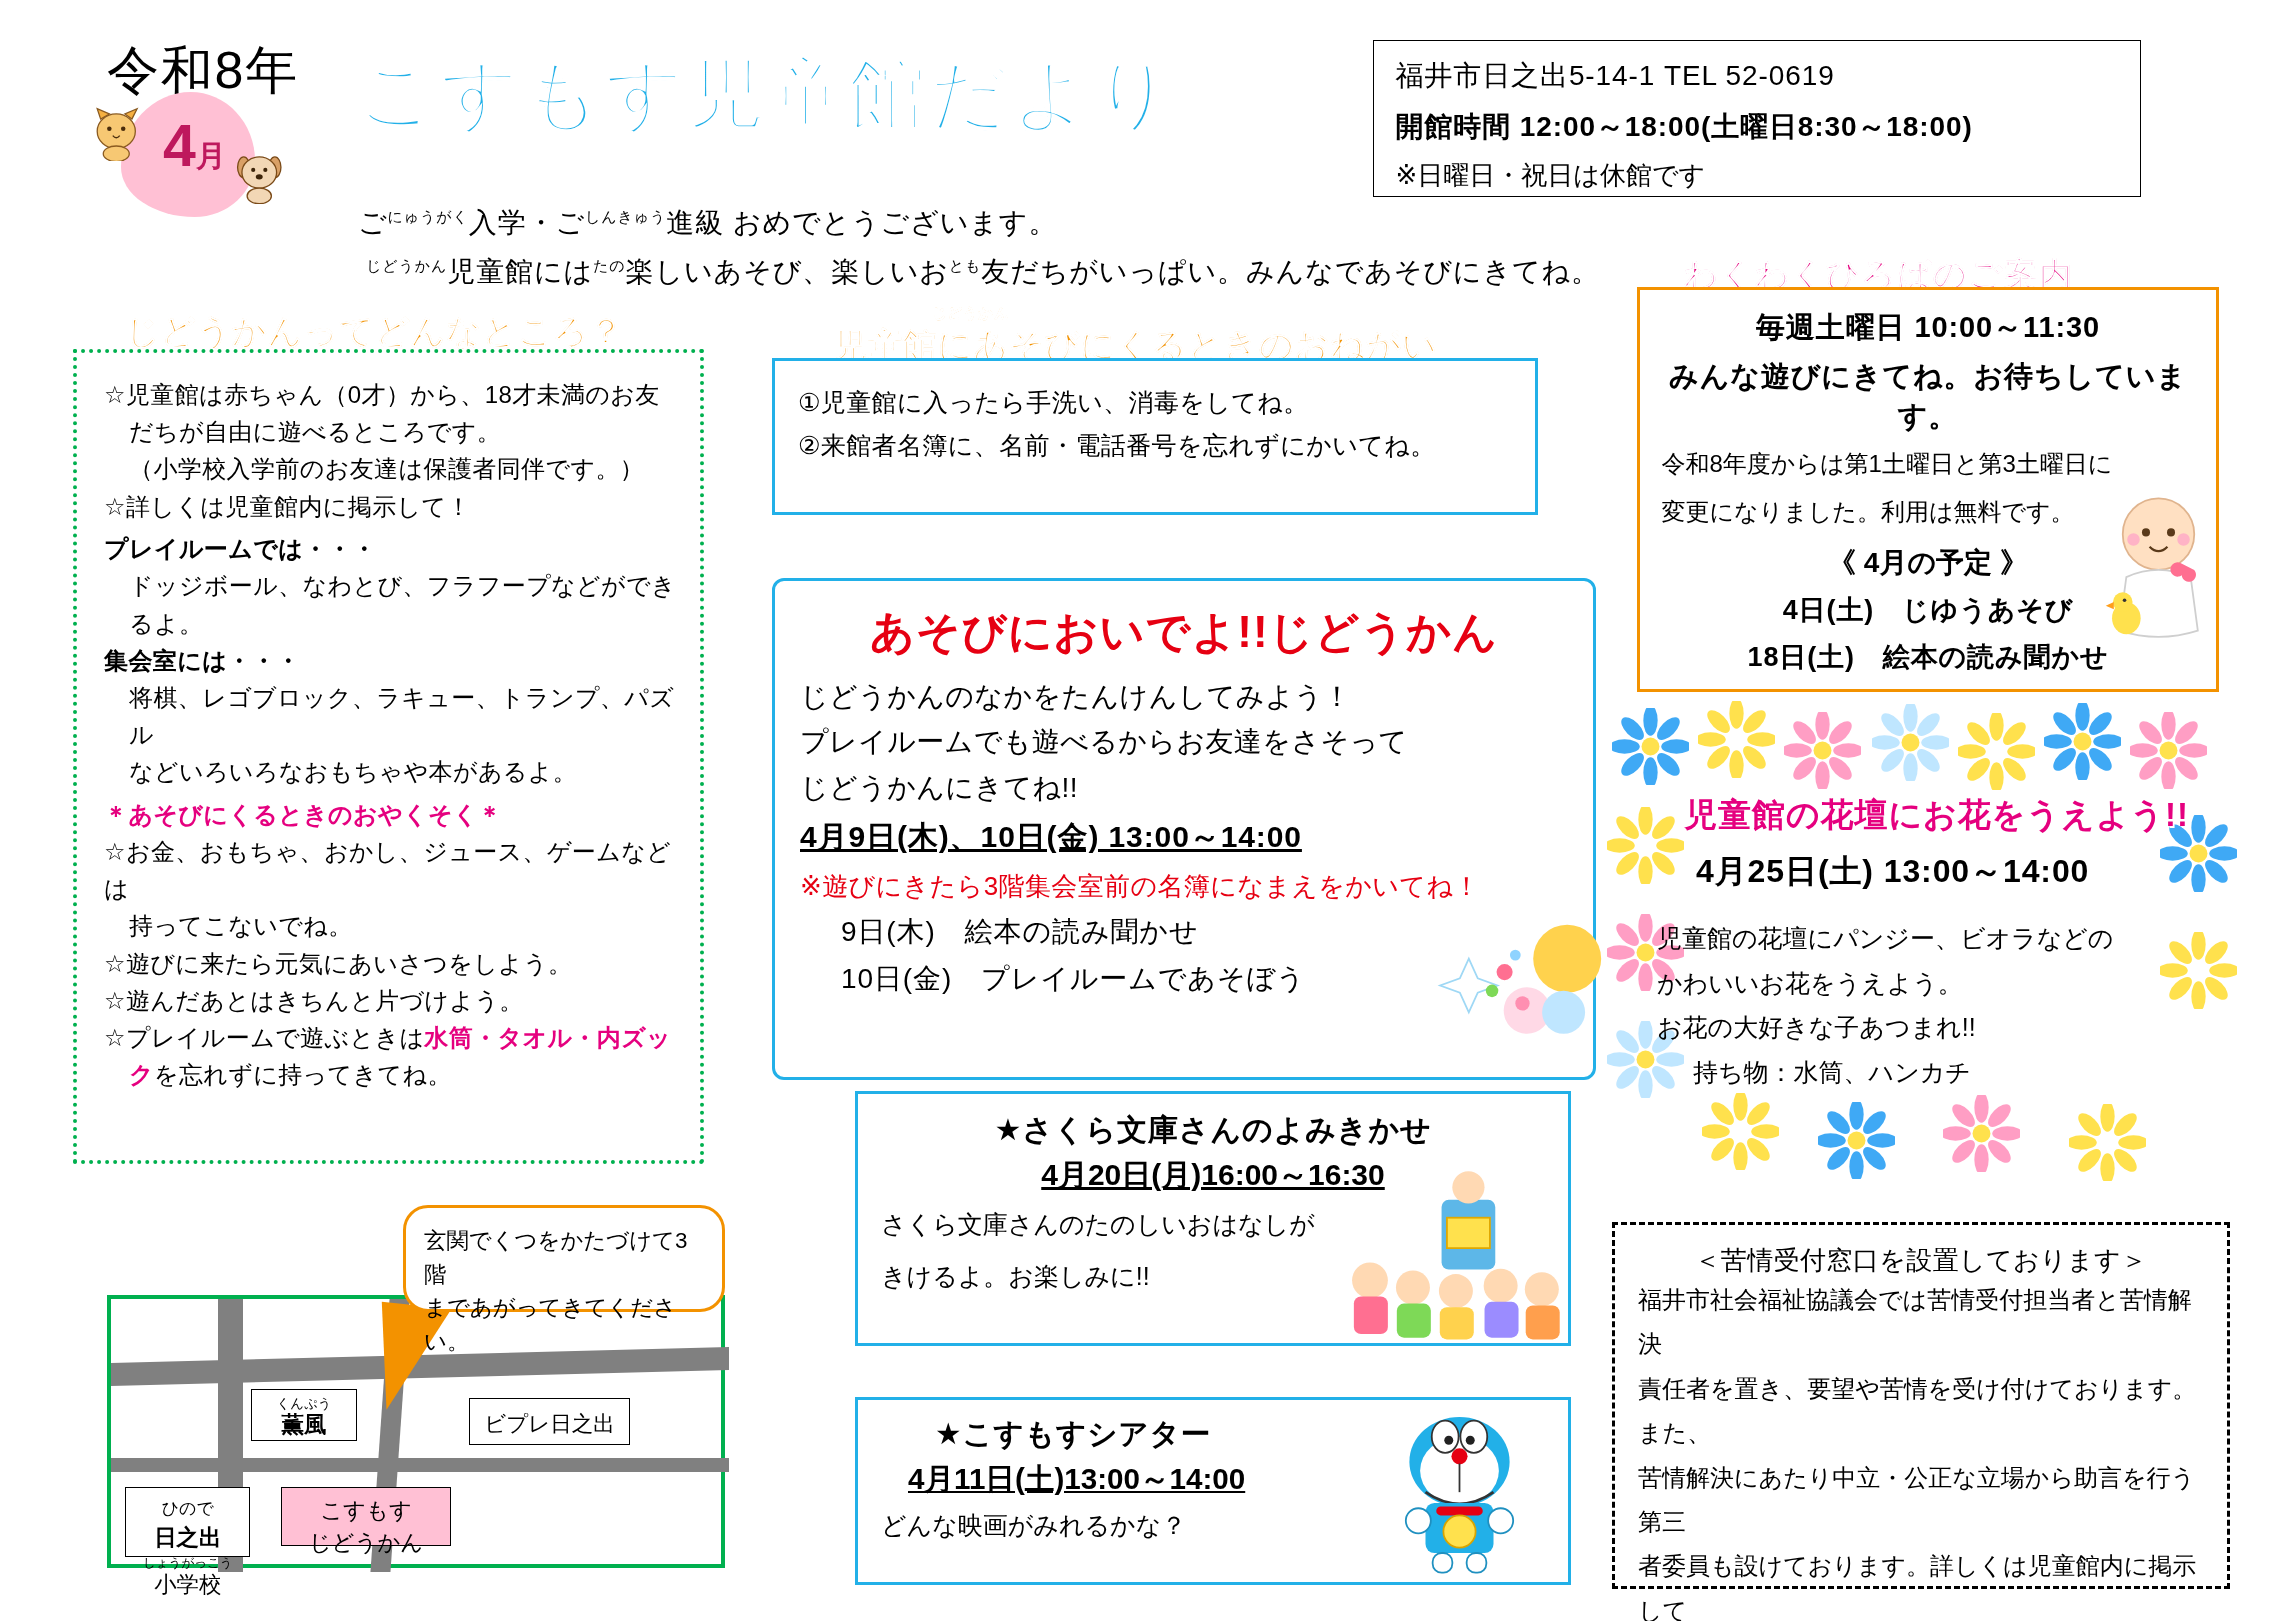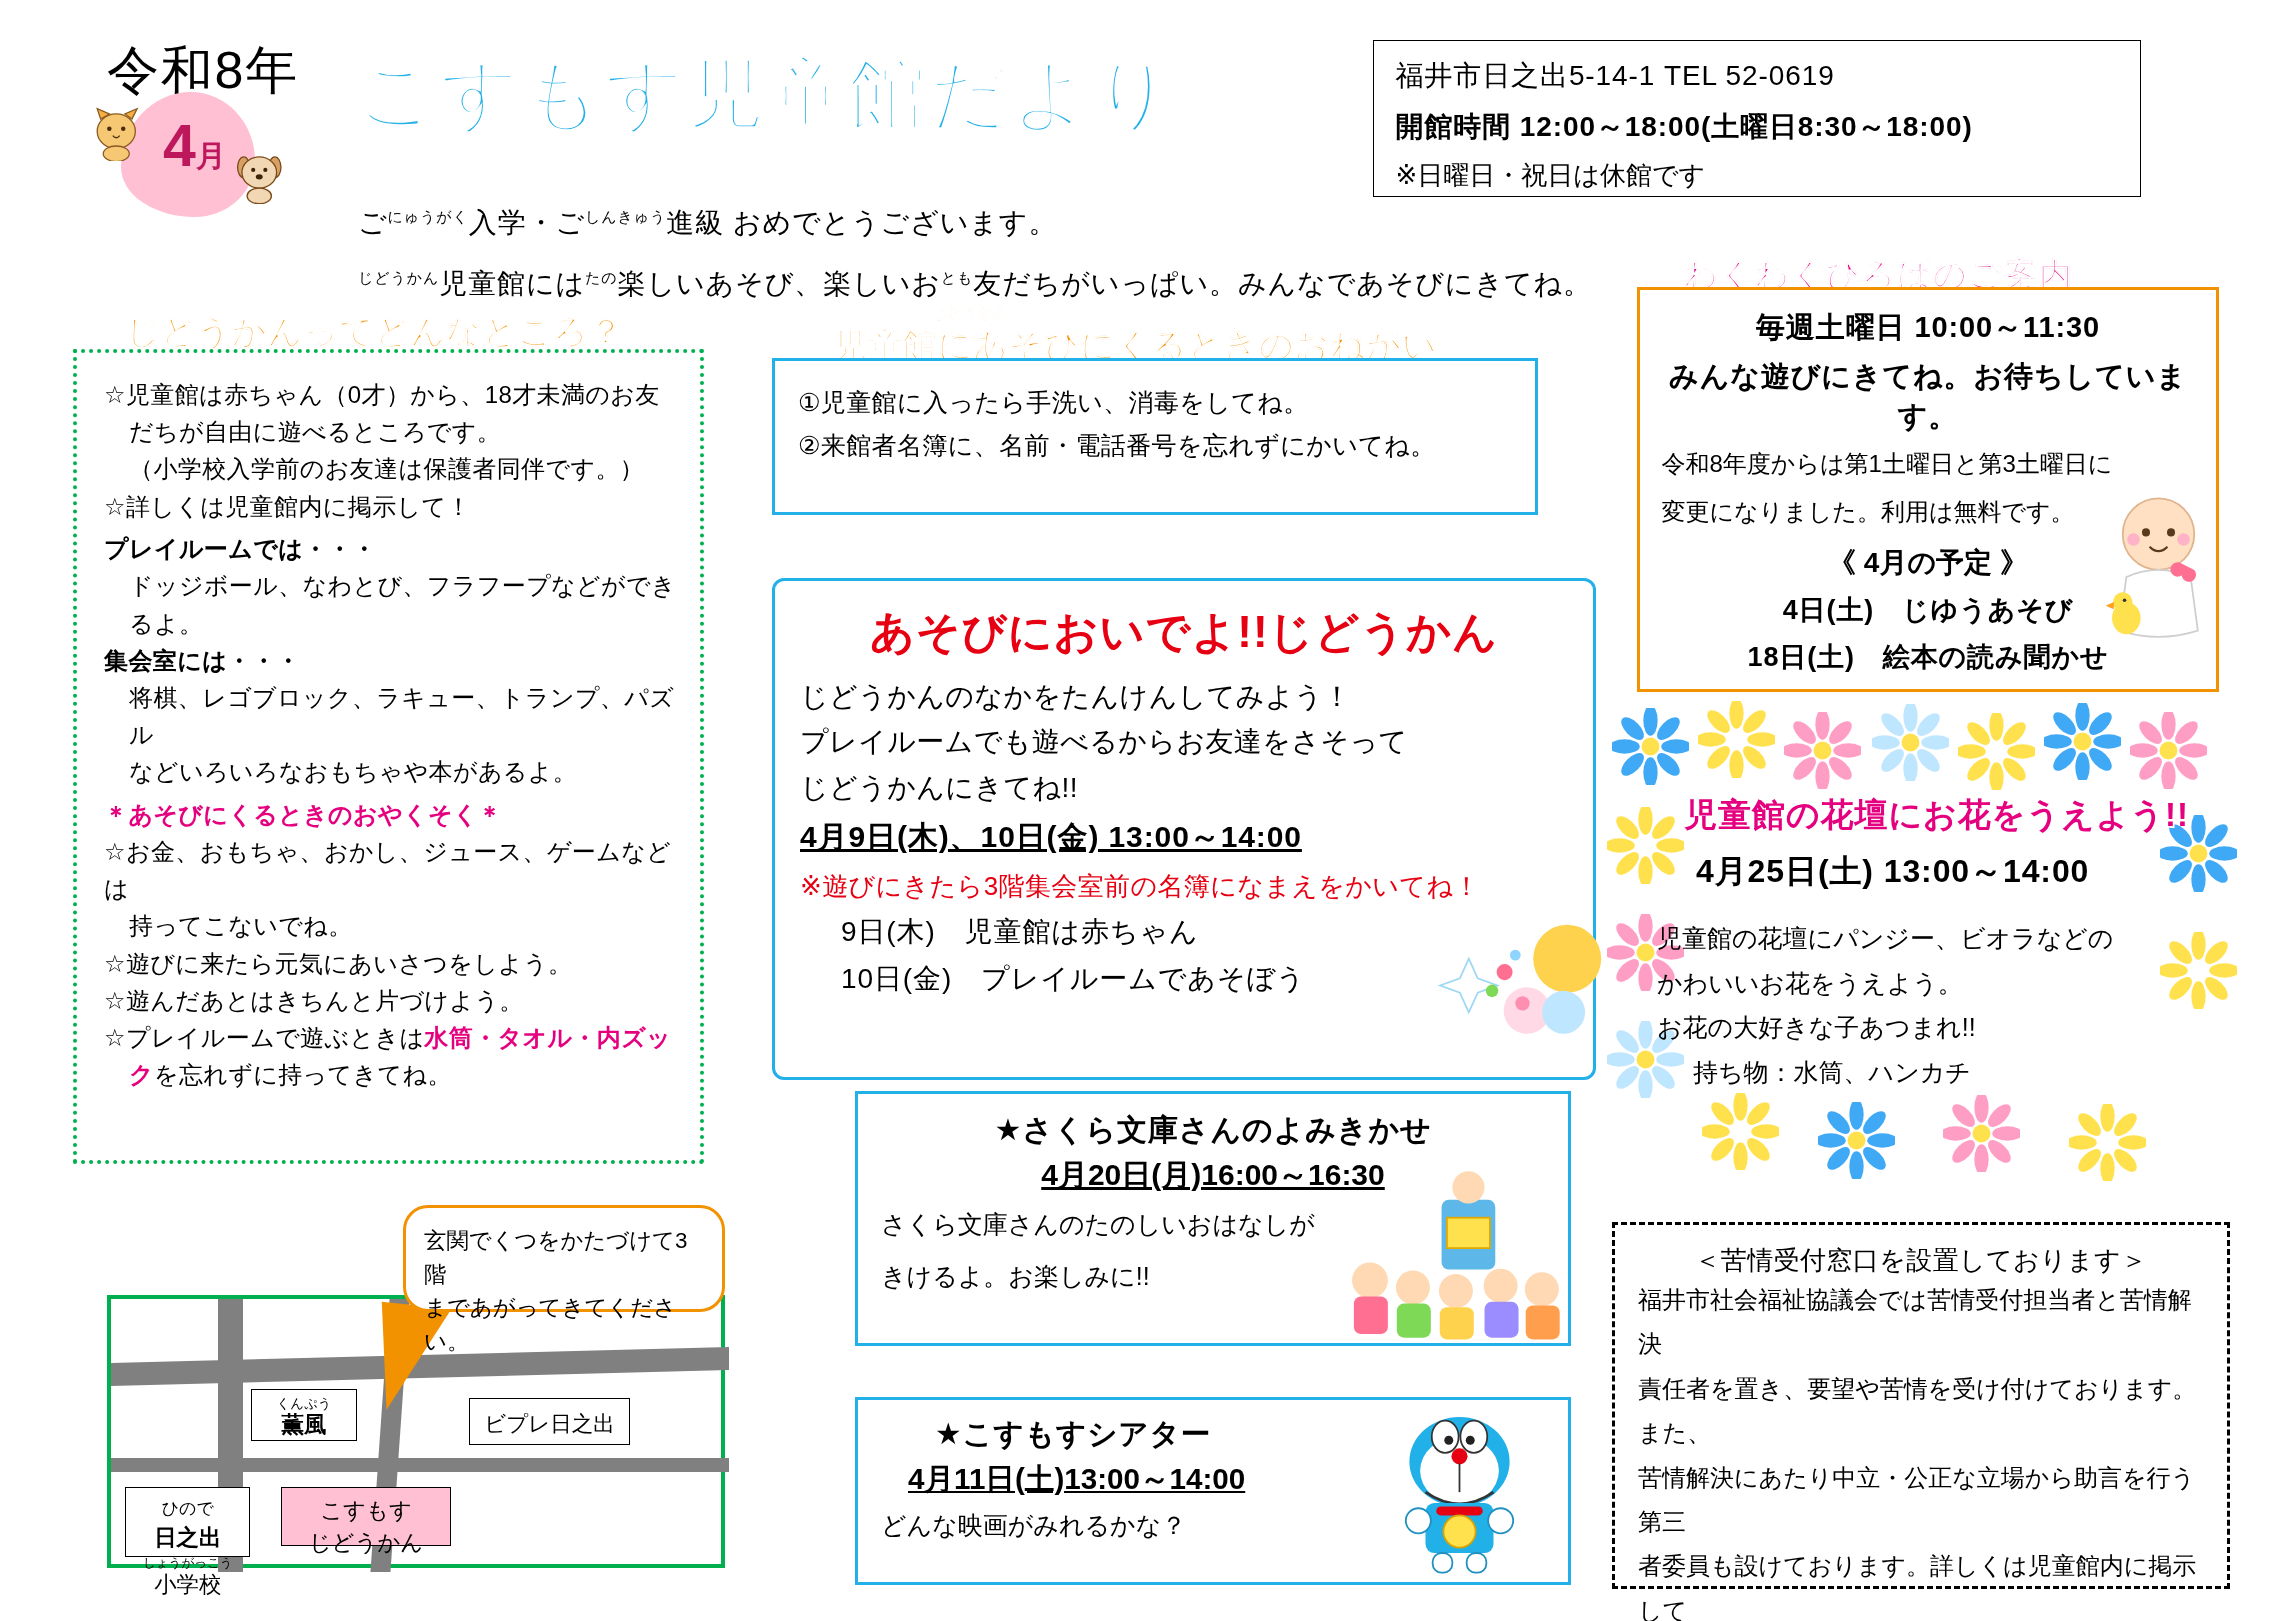--- a/index.html
+++ b/index.html
@@ -49,21 +49,21 @@
     font-size: 77px; font-weight: bold;
     color: #22b0e8;
     letter-spacing: 3.6px;
     text-shadow: 2.7px 2.7px 0 #ffffff, -1.8px -1.8px 0 #ffffff, 1.8px -1.8px 0 #fff, -1.8px 1.8px 0 #fff;
     -webkit-text-stroke: 1.8px #ffffff;
   }
   #greet1, #greet2 {
     left: 358px; font-size: 28px; letter-spacing: 0.9px;
   }
   #greet1 { top: 204px; }
-  #greet2 { top: 265px; }
+  #greet2 { top: 253px; margin-left: 8px; }
 
   
   #info-box {
     left: 1373px; top: 40px; width: 768px; height: 157px;
     border: 1.8px solid #000; background: #fff;
     padding: 16px 21.5px;
   }
   #info-box .line { font-size: 28px; margin-bottom: 12.5px; letter-spacing: 0.9px; }
   #info-box .line.bold { font-weight: bold; }
   #info-box .note { font-size: 26px; margin-top: 3.6px; }
@@ -315,21 +315,21 @@
     <div class="ln">②来館者名簿に、名前・電話番号を忘れずにかいてね。</div>
   </div>
 
   <div class="abs" id="box-asobi">
     <div id="asobi-title">あそびにおいでよ!!じどうかん</div>
     <div class="ln">じどうかんのなかをたんけんしてみよう！</div>
     <div class="ln">プレイルームでも遊べるからお友達をさそって</div>
     <div class="ln">じどうかんにきてね!!</div>
     <div id="asobi-date">4月9日(木)、10日(金)  13:00～14:00</div>
     <div id="asobi-note">※遊びにきたら3階集会室前の名簿になまえをかいてね！</div>
-    <div class="sched">9日(木)　児童館は赤ちゃん</div>
+    <div class="sched">9日(木)　絵本の読み聞かせ</div>
     <div class="sched">10日(金)　プレイルームであそぼう</div>
   </div>
 
   <svg class="abs" style="left:1433px; top:905px; width:170px; height:161px;" viewBox="0 0 190 180">
     <circle cx="150" cy="60" r="38" fill="#ffd24d"></circle>
     <circle cx="105" cy="118" r="26" fill="#ffd9e6"></circle>
     <circle cx="100" cy="110" r="8" fill="#ff8fb1"></circle>
     <circle cx="146" cy="120" r="24" fill="#bfe6ff"></circle>
     <path d="M40 60 l10 22 22 8 -22 8 -10 22 -10-22 -22-8 22-8z" fill="#ffffff" stroke="#9fd8f5" stroke-width="2"></path>
     <circle cx="80" cy="75" r="9" fill="#ff6f91"></circle>

